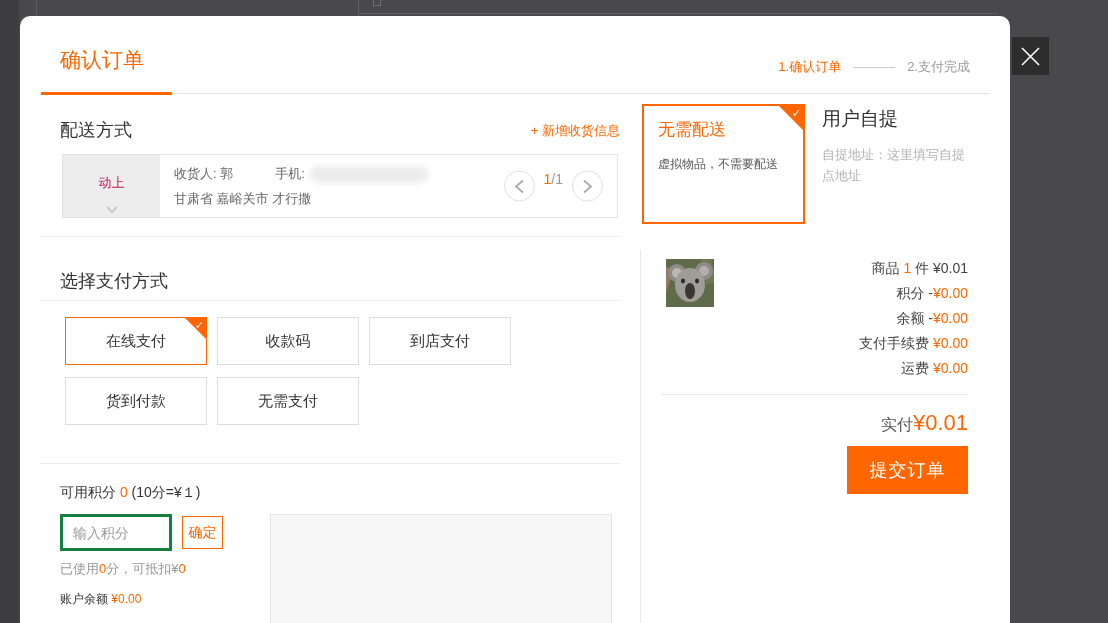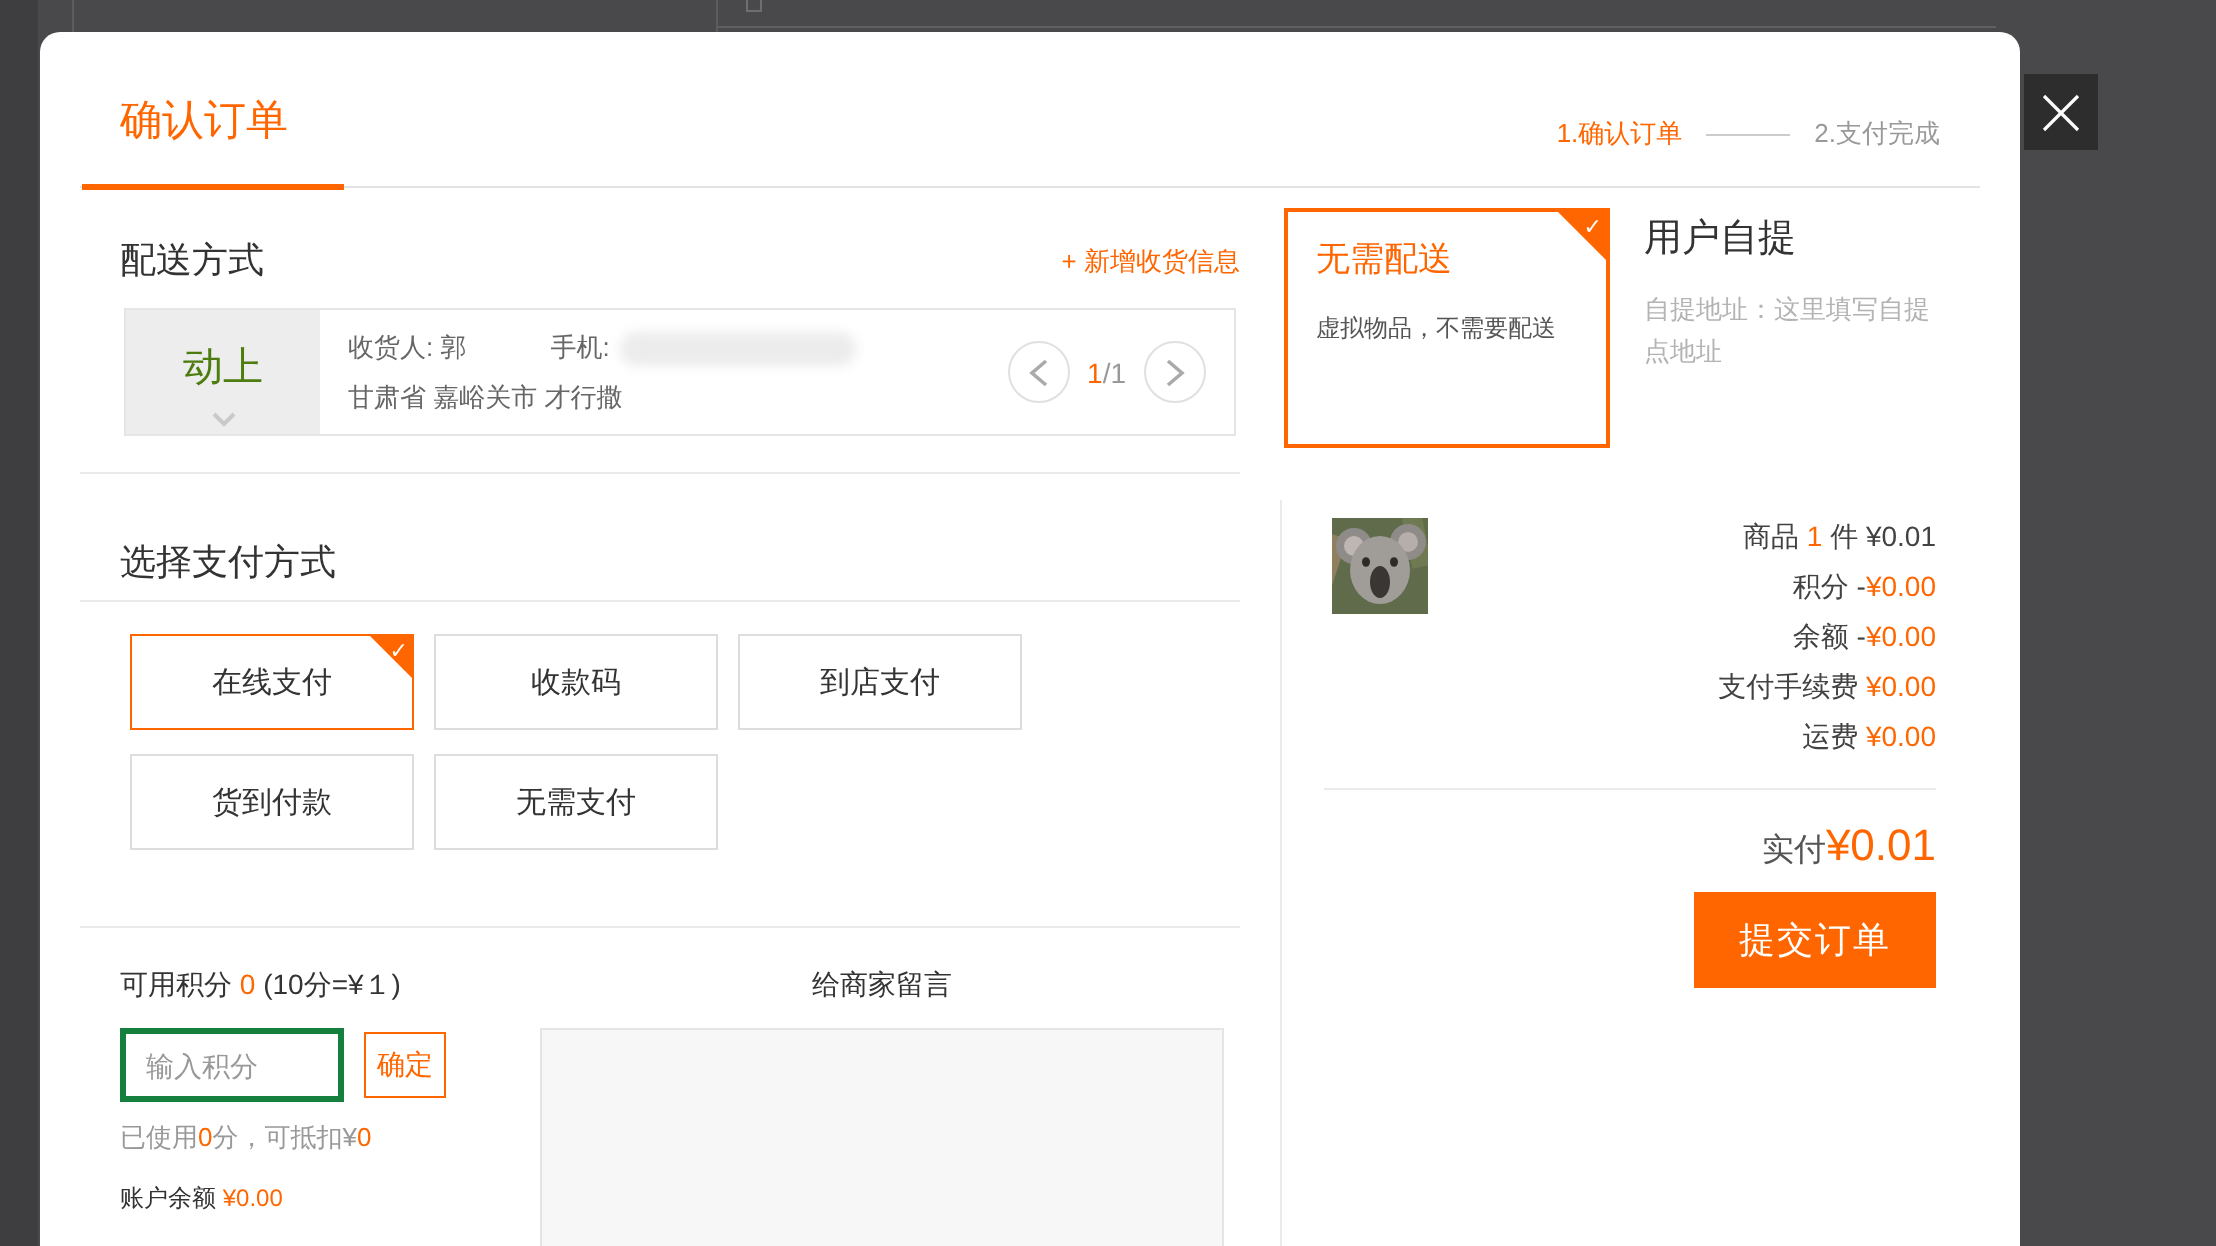--- a/index.html
+++ b/index.html
@@ -35,30 +35,30 @@
   .h-delivery { position:absolute; left:40px; top:102px; }
   .h-payment  { position:absolute; left:40px; top:253px; }
   .add-link { position:absolute; top:106px; left:40px; width:560px; text-align:right;
     font-size:13px; color:#ff6600; cursor:pointer; }
 
   
   .addr-card { position:absolute; left:42px; top:138px; width:556px; height:64px;
     border:1px solid #e5e5e5; display:flex; }
   .addr-tab { width:97px; height:100%; background:#ededed; position:relative;
     display:flex; align-items:center; justify-content:center; cursor:pointer; }
-  .addr-tab-label { font-size:20px; color:#4d7c0f; margin-top:-6px; }
+  .addr-tab-label { font-size:13px; color:#be185d; margin-top:-6px; }
   .addr-tab-caret { position:absolute; bottom:3px; left:50%; transform:translateX(-50%); }
   .addr-info { padding:10px 0 0 14px; font-size:13px; color:#666; flex:1; }
   .addr-line1 { display:flex; align-items:center; }
   .addr-phone-label { margin-left:42px; }
   .addr-phone-blur { width:118px; height:17px; margin-left:5px; border-radius:8px;
     background:#ececec; filter:blur(3px); }
   .addr-line2 { margin-top:7px; }
   .addr-pager { position:absolute; right:14px; top:50%; transform:translateY(-50%);
-    display:flex; align-items:center; gap:9px; }
+    display:flex; align-items:flex-start; gap:9px; }
   .pager-circle { width:31px; height:31px; border:1px solid #e0e0e0; border-radius:50%;
     background:#fff; display:flex; align-items:center; justify-content:center; cursor:pointer; }
   .pager-count { font-size:14px; color:#999; }
   .orange { color:#ff6600; }
 
   .divider { position:absolute; background:#ebebeb; height:1px; }
   .div1 { left:20px; top:220px; width:580px; }
   .div2 { left:20px; top:284px; width:580px; }
   .div3 { left:20px; top:447px; width:580px; }
   .vdiv  { position:absolute; left:620px; top:234px; width:1px; height:373px; background:#ebebeb; }
@@ -212,21 +212,20 @@
     </div>
   </div>
 
   <div class="divider div3"></div>
 
   <div class="points-line">
     <span>可用积分</span>
     <span class="orange">0</span>
     <span>(10分=¥１)</span>
   </div>
-  <div class="msg-label">给商家留言</div>
 
   <input class="points-input" placeholder="输入积分" style="">
   <button class="points-confirm">确定</button>
 
   <div class="points-used">
     <span>已使用</span><span class="orange">0</span><span>分，可抵扣¥</span><span class="orange">0</span>
   </div>
   <div class="balance-line">
     <span>账户余额</span>
     <span class="orange">¥0.00</span>

